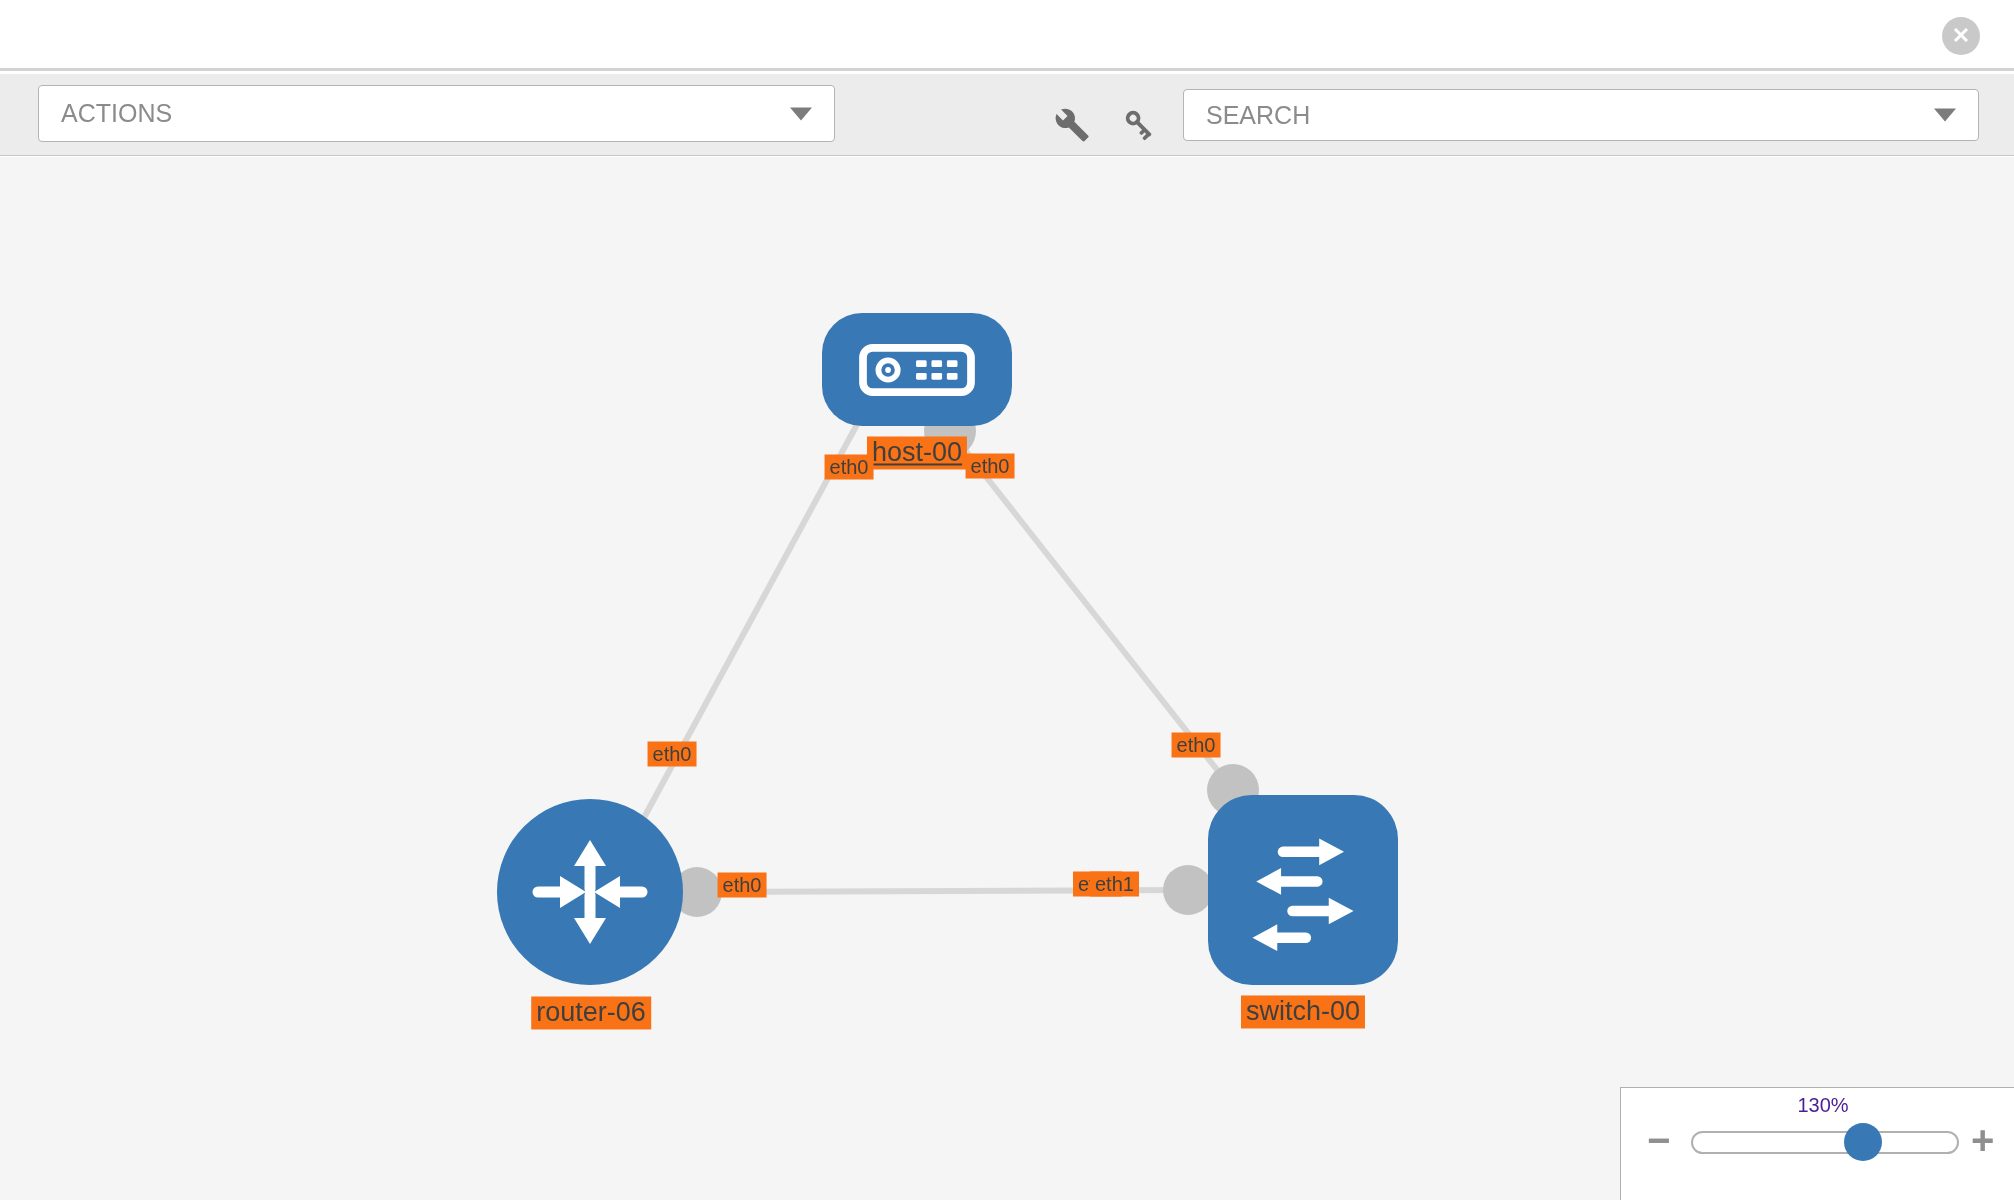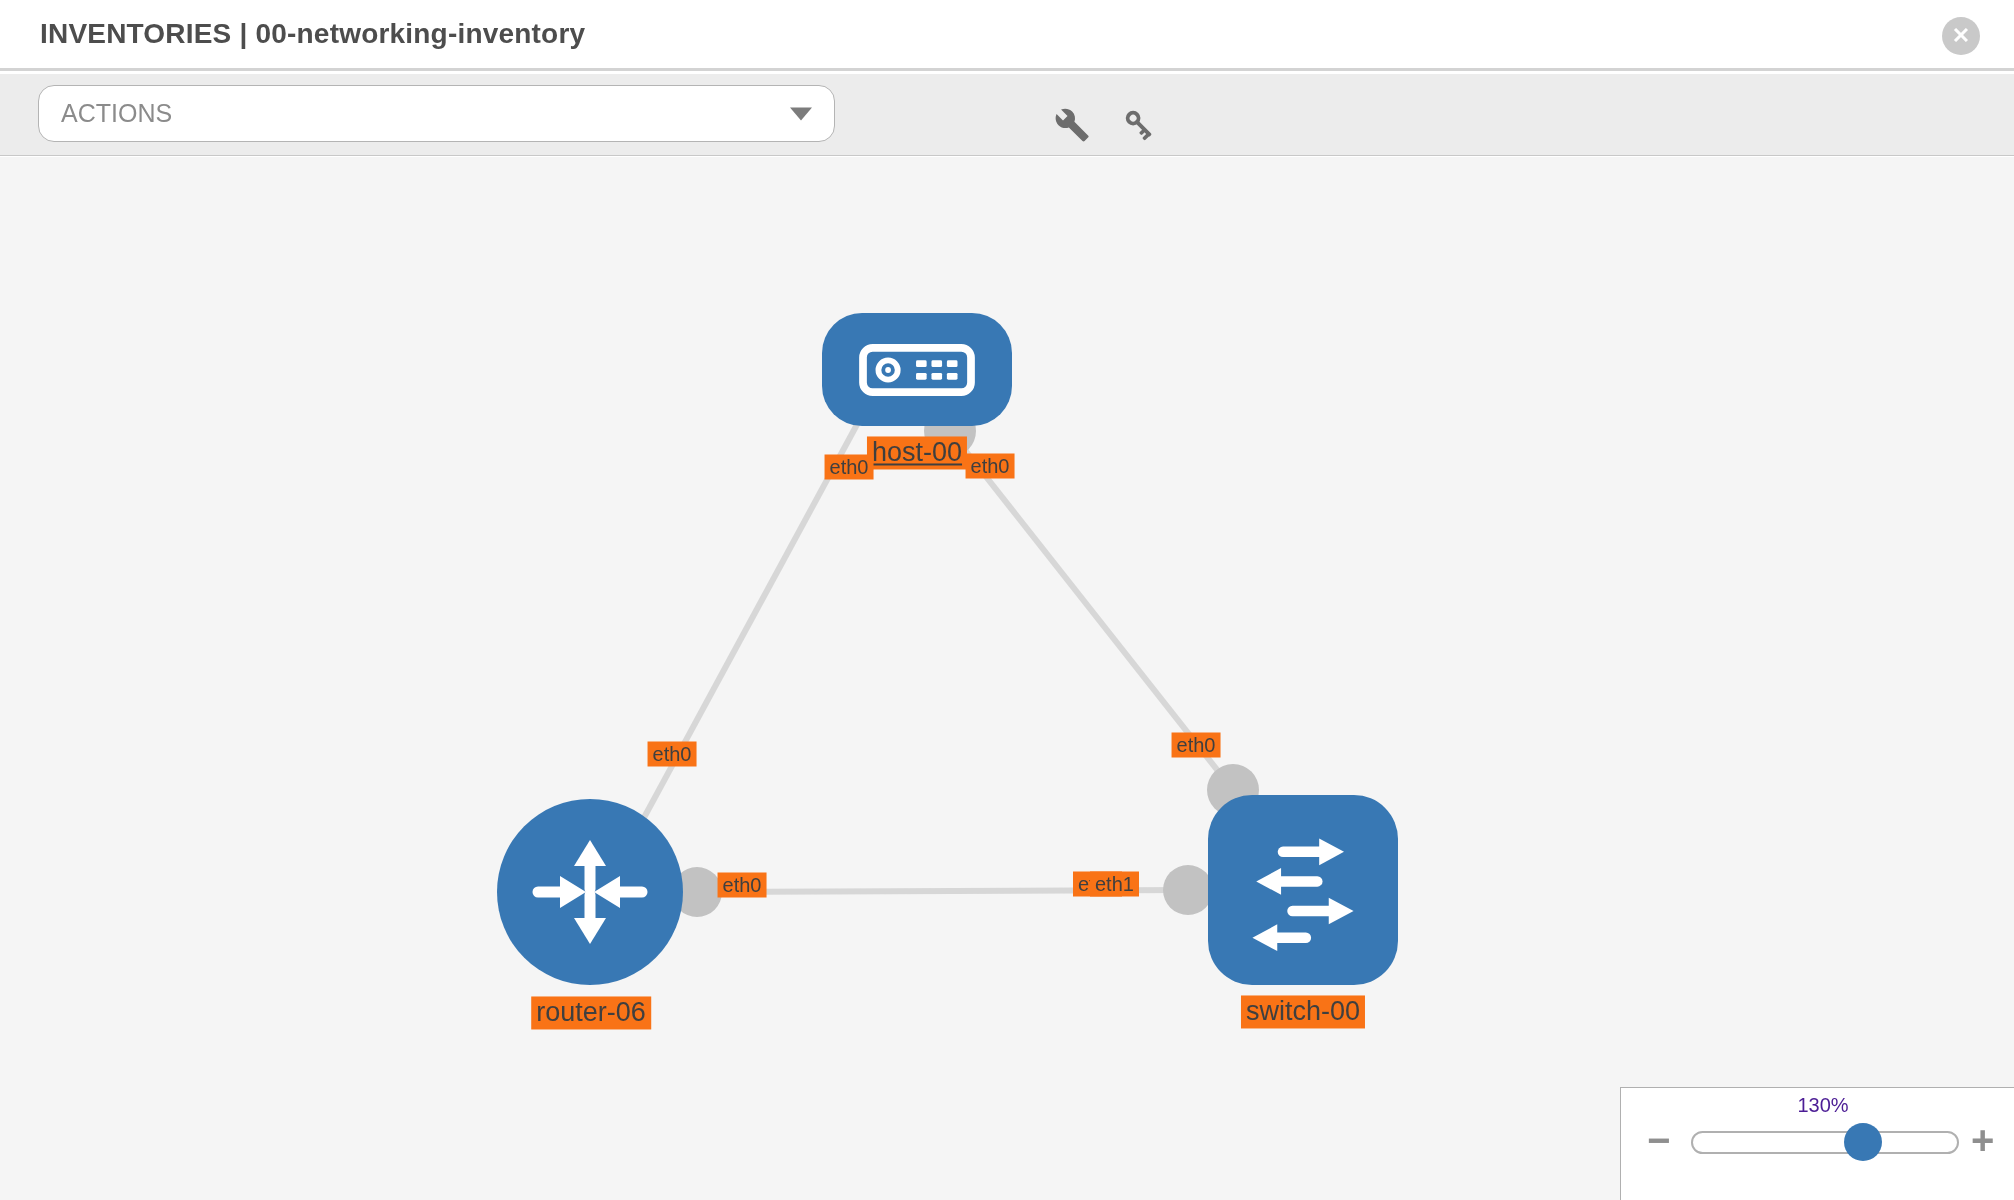--- a/index.html
+++ b/index.html
@@ -15,21 +15,21 @@
     color:#4d4d4d; letter-spacing:0.2px; }
   .close-btn { position:absolute; left:1942px; top:17px; width:38px; height:38px;
     border-radius:50%; background:#c9c9c9; color:#ffffff; display:flex;
     align-items:center; justify-content:center; font-size:22px; font-weight:bold;
     cursor:pointer; }
 
   
   .toolbar { position:absolute; left:0; top:74px; width:2014px; height:82px;
     background:#ececec; border-bottom:1px solid #c8c8c8; }
   .fake-select { position:absolute; background:#ffffff; border:1px solid #b4b4b4;
-    border-radius:16px; display:flex; align-items:center; color:#8b8b8b;
+    border-radius:4px; display:flex; align-items:center; color:#8b8b8b;
     font-size:25px; padding:6px 22px; cursor:pointer; }
   .fake-select .caret { position:absolute; right:22px; top:50%;
     transform:translateY(-50%); width:0; height:0; border-left:11px solid transparent;
     border-right:11px solid transparent; border-top:13px solid #7c7c7c; }
   .actions-select { left:38px; top:11px; width:797px; height:57px; }
   .search-select  { left:1183px; top:15px; width:796px; height:52px; }
   .tool-btn { position:absolute; top:28px; width:46px; height:46px; display:flex;
     align-items:center; justify-content:center; cursor:pointer; }
   .tool-btn svg { width:36px; height:36px; fill:#6d6d6d; }
   .wrench-btn { left:1049px; }
@@ -78,21 +78,20 @@
     background:#ffffff; border:2px solid #b0b0b0; border-radius:12px; cursor:pointer; }
   .zoom-handle { position:absolute; left:223px; top:35px; width:38px; height:38px;
     border-radius:50%; background:#3878b4; cursor:grab; }
 </style>
 </head>
 <body>
 
 <div class="stage">
 
   <div class="header">
-    <div class="header-title">INVENTORIES | 00-networking-inventory</div>
     <div class="close-btn">
       <span>✕</span>
     </div>
   </div>
 
   <div class="toolbar">
     <div class="fake-select actions-select">
       <span>ACTIONS</span>
       <span class="caret"></span>
     </div>
@@ -107,20 +106,24 @@
       <svg viewBox="0 0 24 24">
         <g transform="rotate(45 12 12)">
           <circle cx="5.5" cy="12" r="3.6" fill="none" stroke="#6d6d6d" stroke-width="2.6"></circle>
           <rect x="9" y="10.7" width="13" height="2.6" rx="1"></rect>
           <rect x="15.2" y="12.6" width="2.4" height="3.6" rx="0.8"></rect>
           <rect x="19.2" y="12.6" width="2.4" height="4.6" rx="0.8"></rect>
         </g>
       </svg>
     </div>
 
+    <div class="fake-select search-select">
+      <span>SEARCH</span>
+      <span class="caret"></span>
+    </div>
   </div>
 
   <div class="canvas">
 
     <svg class="links-svg">
       <line x1="860" y1="262" x2="640" y2="668"></line>
       <line x1="950" y1="274" x2="1233" y2="633"></line>
       <line x1="697" y1="735" x2="1188" y2="733"></line>
       <circle cx="950" cy="274" r="26"></circle>
       <circle cx="697" cy="735" r="25"></circle>

